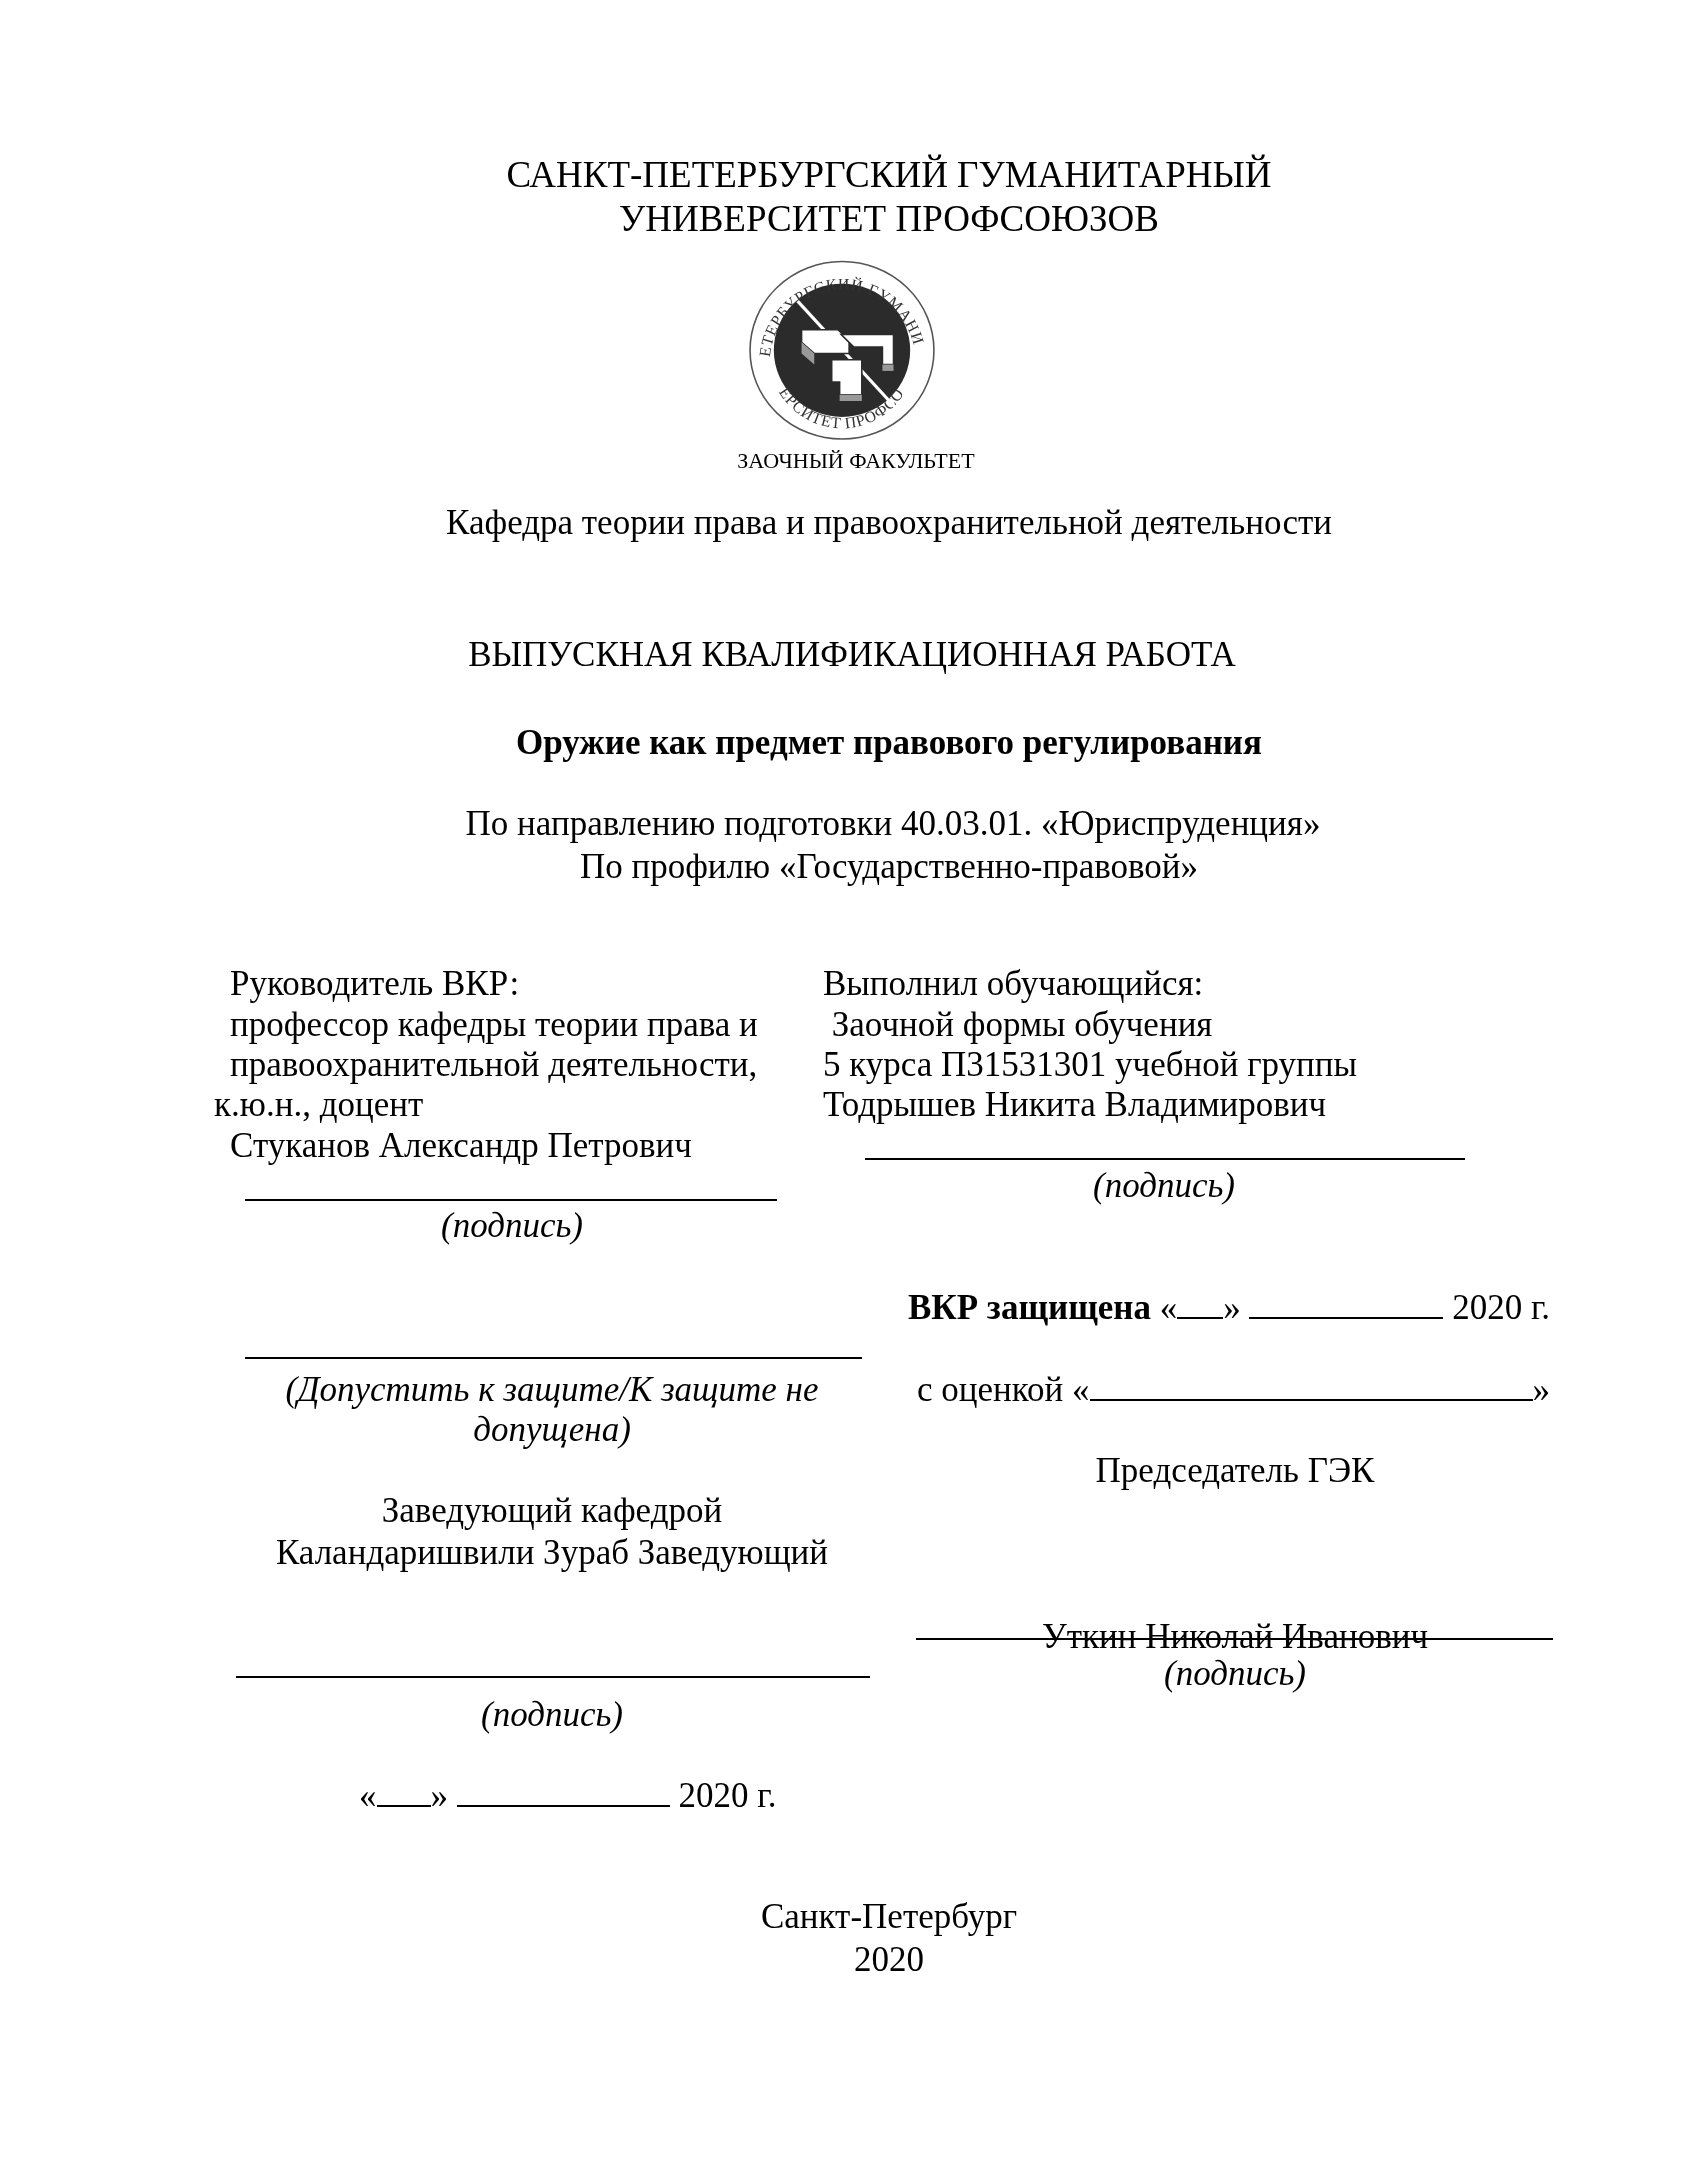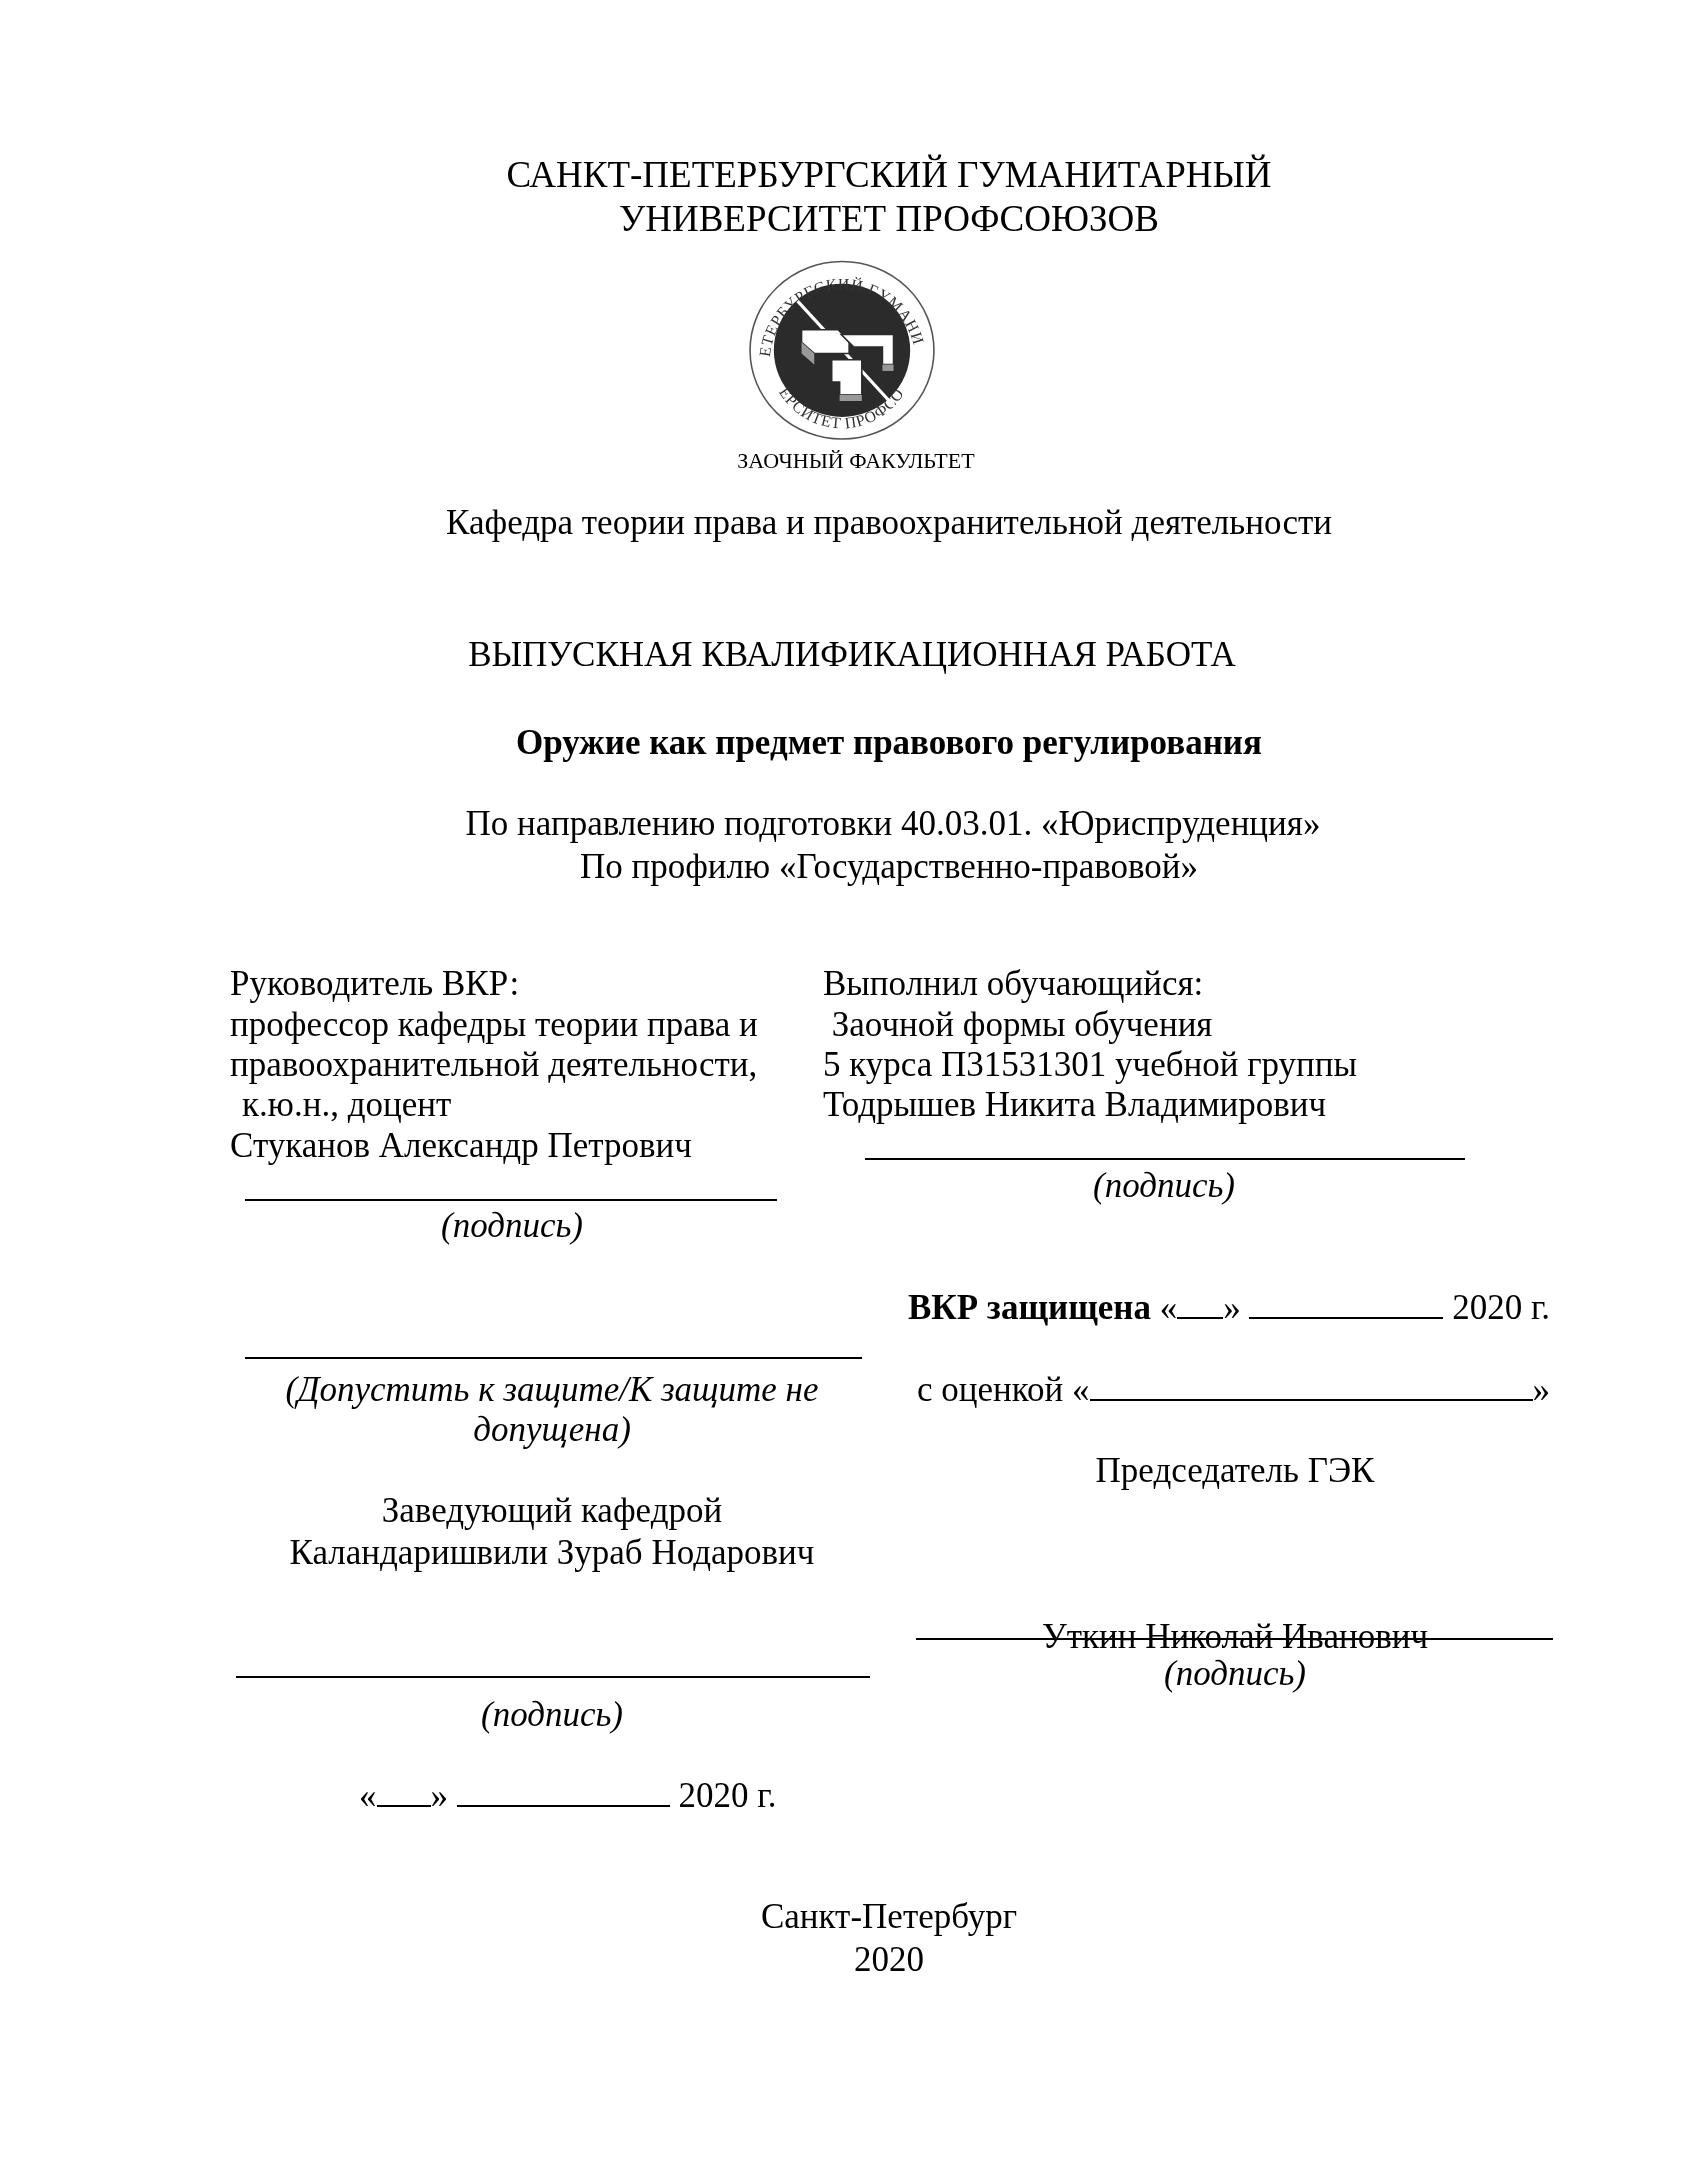--- a/index.html
+++ b/index.html
@@ -51,21 +51,21 @@
 
 <div class="t c" style="left:852px; top:634px;text-align:right;">ВЫПУСКНАЯ КВАЛИФИКАЦИОННАЯ РАБОТА</div>
 <div class="t c b" style="left:889px; top:722px;">Оружие как предмет правового регулирования</div>
 <div class="t c" style="left:893px; top:803px;">По направлению подготовки 40.03.01. «Юриспруденция»</div>
 <div class="t c" style="left:889px; top:846px;">По профилю «Государственно-правовой»</div>
 
 <div>
   <div class="t" style="left:230px; top:963px;">Руководитель ВКР:</div>
   <div class="t" style="left:230px; top:1004px;">профессор кафедры теории права и</div>
   <div class="t" style="left:230px; top:1044px;">правоохранительной деятельности,</div>
-  <div class="t" style="left:242px; top:1084px;text-align:center;">к.ю.н., доцент</div>
+  <div class="t" style="left:214px; top:1084px;text-align:center;">к.ю.н., доцент</div>
   <div class="t" style="left:230px; top:1125px;text-align:right;">Стуканов Александр Петрович</div>
   <div class="uline" style="left:245px; top:1199px; width:532px;"></div>
   <div class="t c i" style="left:512px; top:1205px;">(подпись)</div>
 </div>
 
 <div>
   <div class="t" style="left:823px; top:963px;">Выполнил обучающийся:</div>
   <div class="t" style="left:823px; top:1004px; white-space:pre;"> Заочной формы обучения</div>
   <div class="t" style="left:823px; top:1044px;">5 курса П31531301 учебной группы</div>
   <div class="t" style="left:823px; top:1084px;">Тодрышев Никита Владимирович</div>
@@ -84,21 +84,21 @@
 </div>
 <div class="t c" style="left:1235px; top:1450px;">Председатель ГЭК</div>
 <div class="t c" style="left:1235px; top:1616px;">Уткин Николай Иванович</div>
 <div class="uline" style="left:916px; top:1638px; width:637px;"></div>
 <div class="t c i" style="left:1235px; top:1653px;">(подпись)</div>
 
 <div class="uline" style="left:245px; top:1357px; width:617px;"></div>
 <div class="t c i" style="left:552px; top:1369px;font-style:italic;">(Допустить к защите/К защите не</div>
 <div class="t c i" style="left:552px; top:1409px;">допущена)</div>
 <div class="t c" style="left:552px; top:1490px;">Заведующий кафедрой</div>
-<div class="t c" style="left:552px; top:1532px;">Каландаришвили Зураб Нодарович</div>
+<div class="t c" style="left:552px; top:1532px;">Каландаришвили Зураб Заведующий</div>
 <div class="uline" style="left:236px; top:1676px; width:634px;"></div>
 <div class="t c i" style="left:552px; top:1694px;">(подпись)</div>
 <div class="t" style="left:359px; top:1775px;">
   <span>«</span><span class="blank" style="width:54px;"></span><span>»</span>
   <span class="blank" style="width:213px;"></span>
   <span>2020 г.</span>
 </div>
 
 <div class="t c" style="left:889px; top:1896px;">Санкт-Петербург</div>
 <div class="t c" style="left:889px; top:1939px;">2020</div>

